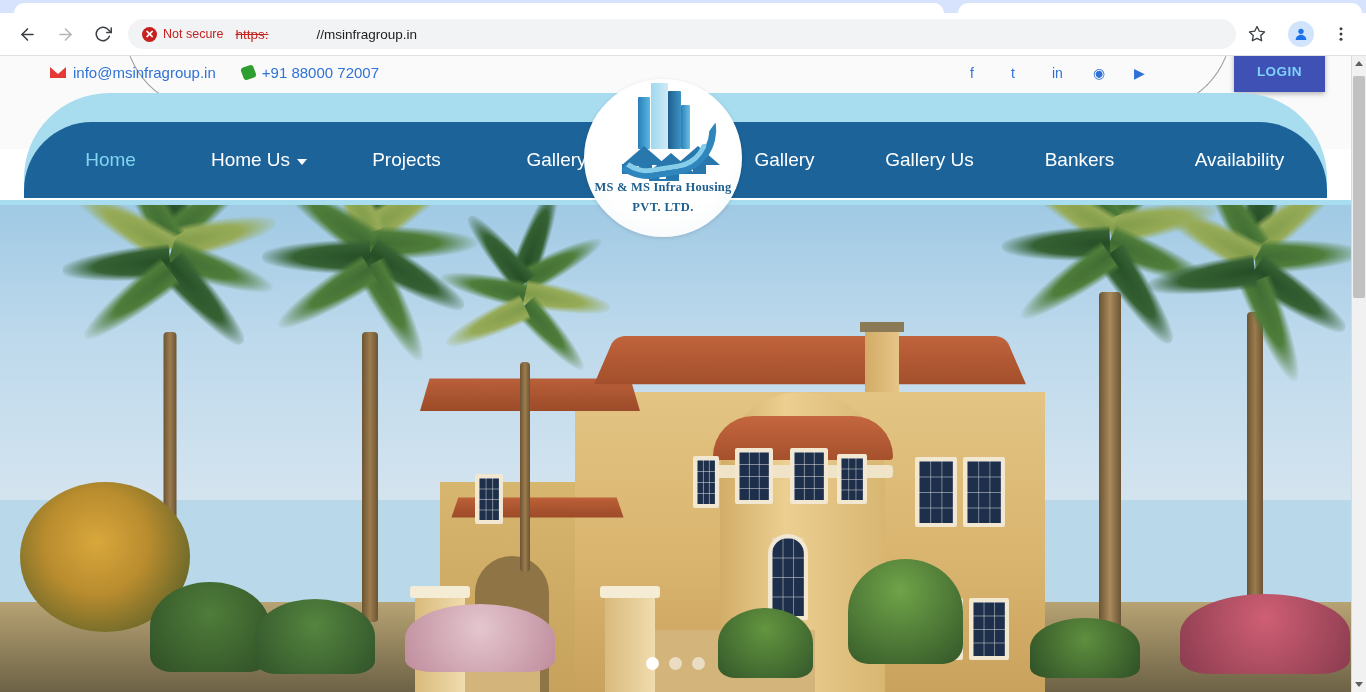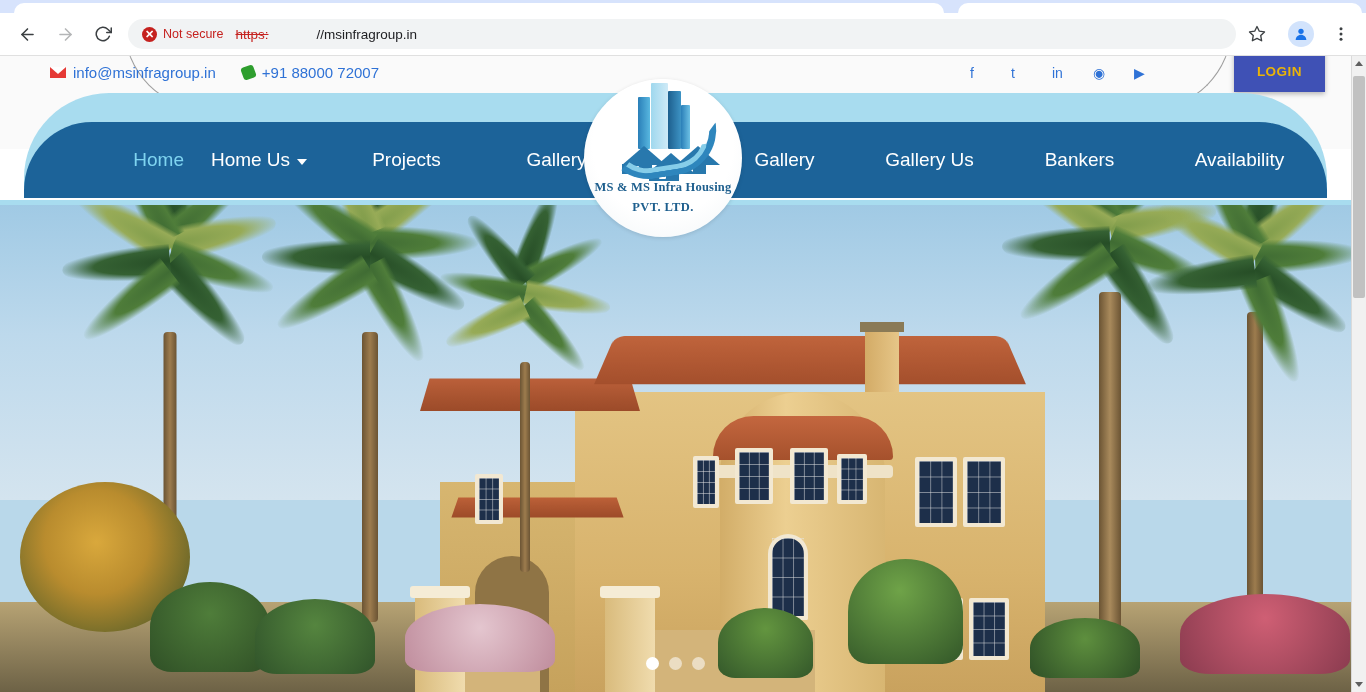--- a/index.html
+++ b/index.html
@@ -138,21 +138,21 @@
     display: flex; align-items: center; gap: 26px;
   }
   .soc {
     width: 15px; height: 15px;
     color: #2f72d6; font-size: 14px; line-height: 15px;
   }
   .login-btn {
     position: absolute; top: 24px; right: 26px;
     width: 91px; height: 42px;
     background: #3f51b5;
-    color: #eab308;
+    color: #7dd3fc;
     font-size: 13.5px; font-weight: 600; letter-spacing: .5px;
     display: flex; align-items: center; justify-content: center;
     border: none; cursor: pointer;
     box-shadow: 0 2px 5px rgba(0,0,0,.28);
   }
 
   
   .nav-light {
     position: absolute; top: 37px; left: 24px;
     width: 1303px; height: 105px;
@@ -176,21 +176,21 @@
   .nav-left { margin-left: 13px; }
   .nav-link {
     color: #ffffff;
     font-size: 19px;
     text-decoration: none;
     white-space: nowrap;
     display: flex; align-items: center; gap: 7px;
     cursor: pointer;
   }
   .nav-link.active { color: #7fd4f0; }
-  .nav-left .nav-link:nth-child(1) { width: 147px; justify-content: flex-end; }
+  .nav-left .nav-link:nth-child(1) { width: 147px; justify-content: center; }
   .nav-left .nav-link:nth-child(2) { width: 150px; justify-content: center; }
   .nav-left .nav-link:nth-child(3) { width: 145px; justify-content: center; }
   .nav-left .nav-link:nth-child(4) { width: 155px; justify-content: center; }
   .nav-gap { width: 238px; }
   .nav-right .nav-link:nth-child(1) { width: 135px; justify-content: center; }
   .nav-right .nav-link:nth-child(2) { width: 155px; justify-content: center; }
   .nav-right .nav-link:nth-child(3) { width: 145px; justify-content: center; }
   .nav-right .nav-link:nth-child(4) { width: 175px; justify-content: center; }
   .caret {
     width: 0; height: 0;

